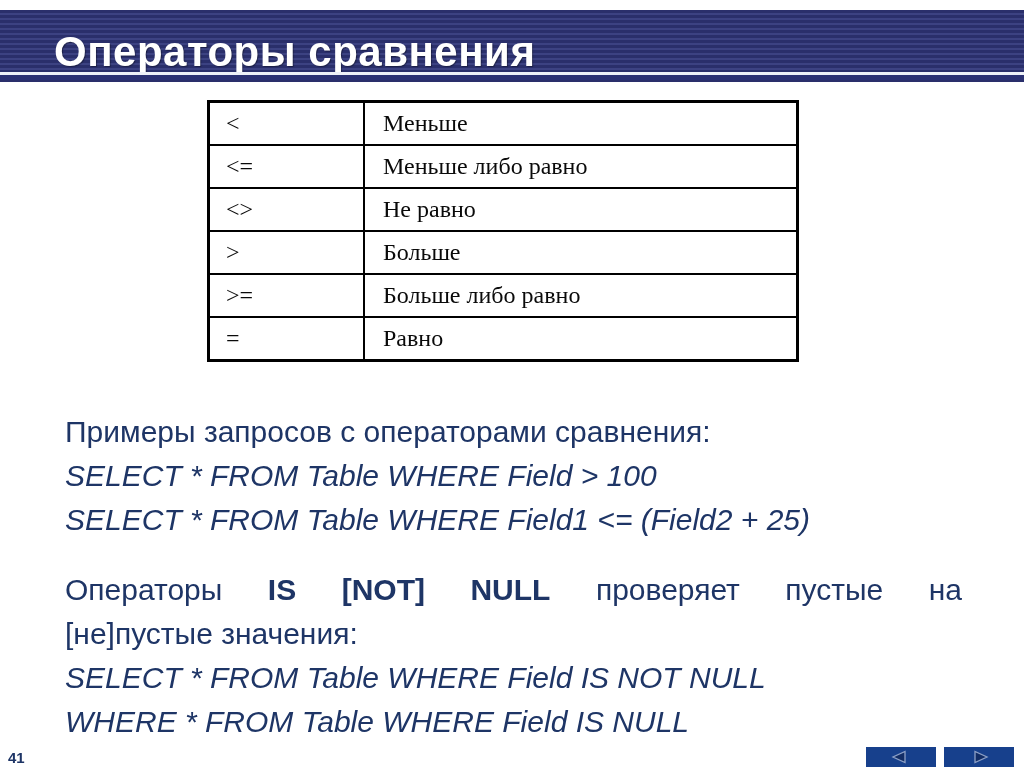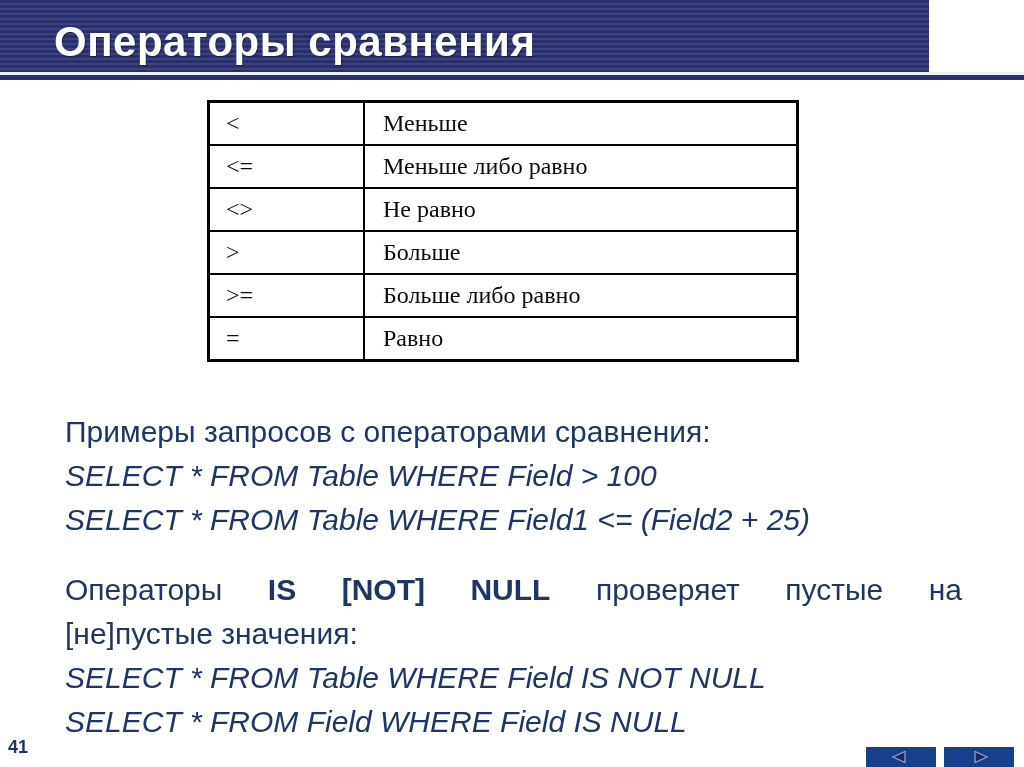--- a/index.html
+++ b/index.html
@@ -2,21 +2,21 @@
 <html><head>
 <meta charset="utf-8">
 <style>
   html,body{margin:0;padding:0;}
   body{
     width:1024px;height:767px;position:relative;overflow:hidden;
     background:#ffffff;font-family:"Liberation Sans",sans-serif;
   }
   
   .header{
-    position:absolute;top:0;left:0;width:929px;height:72px;
+    position:absolute;top:10px;left:0;width:1024px;height:72px;
     background:repeating-linear-gradient(to bottom,
       #2a2f6b 0px,#2a2f6b 3px,#3c4282 3px,#3c4282 5px);
   }
   .header-title{
     position:absolute;left:54px;top:18px;
     color:#ffffff;font-size:42px;font-weight:bold;letter-spacing:0.5px;
     text-shadow:1px 1px 1px rgba(0,0,0,0.35);
     white-space:nowrap;
   }
   .header-white-line{position:absolute;top:72px;left:0;width:1024px;height:3px;background:#eef1f8;}
@@ -48,22 +48,22 @@
   .sql{font-style:italic;}
   .lead-line{
     white-space:normal;
     text-align:justify;text-align-last:justify;
     width:897px;
   }
   .lead-line b{font-weight:bold;}
 
   
   .page-number{
-    position:absolute;left:8px;bottom:9px;
-    color:#1e3566;font-size:18px;font-weight:bold;
+    position:absolute;left:8px;bottom:1px;
+    color:#1e3566;font-size:15px;font-weight:bold;
   }
   .nav{
     position:absolute;right:10px;bottom:0;
     display:flex;gap:8px;
   }
   .nav-btn{
     width:70px;height:20px;border:0;padding:0;margin:0;
     background:#17408c;display:flex;align-items:center;justify-content:center;
     cursor:pointer;
   }
@@ -110,21 +110,21 @@
 <div class="textblock" id="block-examples">
   <div>Примеры запросов с операторами сравнения:</div>
   <div class="sql">SELECT * FROM Table WHERE Field &gt; 100</div>
   <div class="sql">SELECT * FROM Table WHERE Field1 &lt;= (Field2 + 25)</div>
 </div>
 
 <div class="textblock" id="block-null">
   <div class="lead-line"><span>Операторы</span> <b>IS [NOT] NULL</b> <span>проверяет пустые на</span></div>
   <div>[не]пустые значения:</div>
   <div class="sql">SELECT * FROM Table WHERE Field IS NOT NULL</div>
-  <div class="sql">SELECT * FROM Field WHERE Field IS NULL</div>
+  <div class="sql">WHERE * FROM Table WHERE Field IS NULL</div>
 </div>
 
 <div class="page-number">41</div>
 
 <div class="nav">
   <button class="nav-btn">
     <span>
       <svg width="24" height="14" viewBox="0 0 24 14">
         <polygon points="16,1.5 16,12.5 4,7" fill="#122d66" stroke="#8da0c6" stroke-width="1.3"></polygon>
       </svg>

